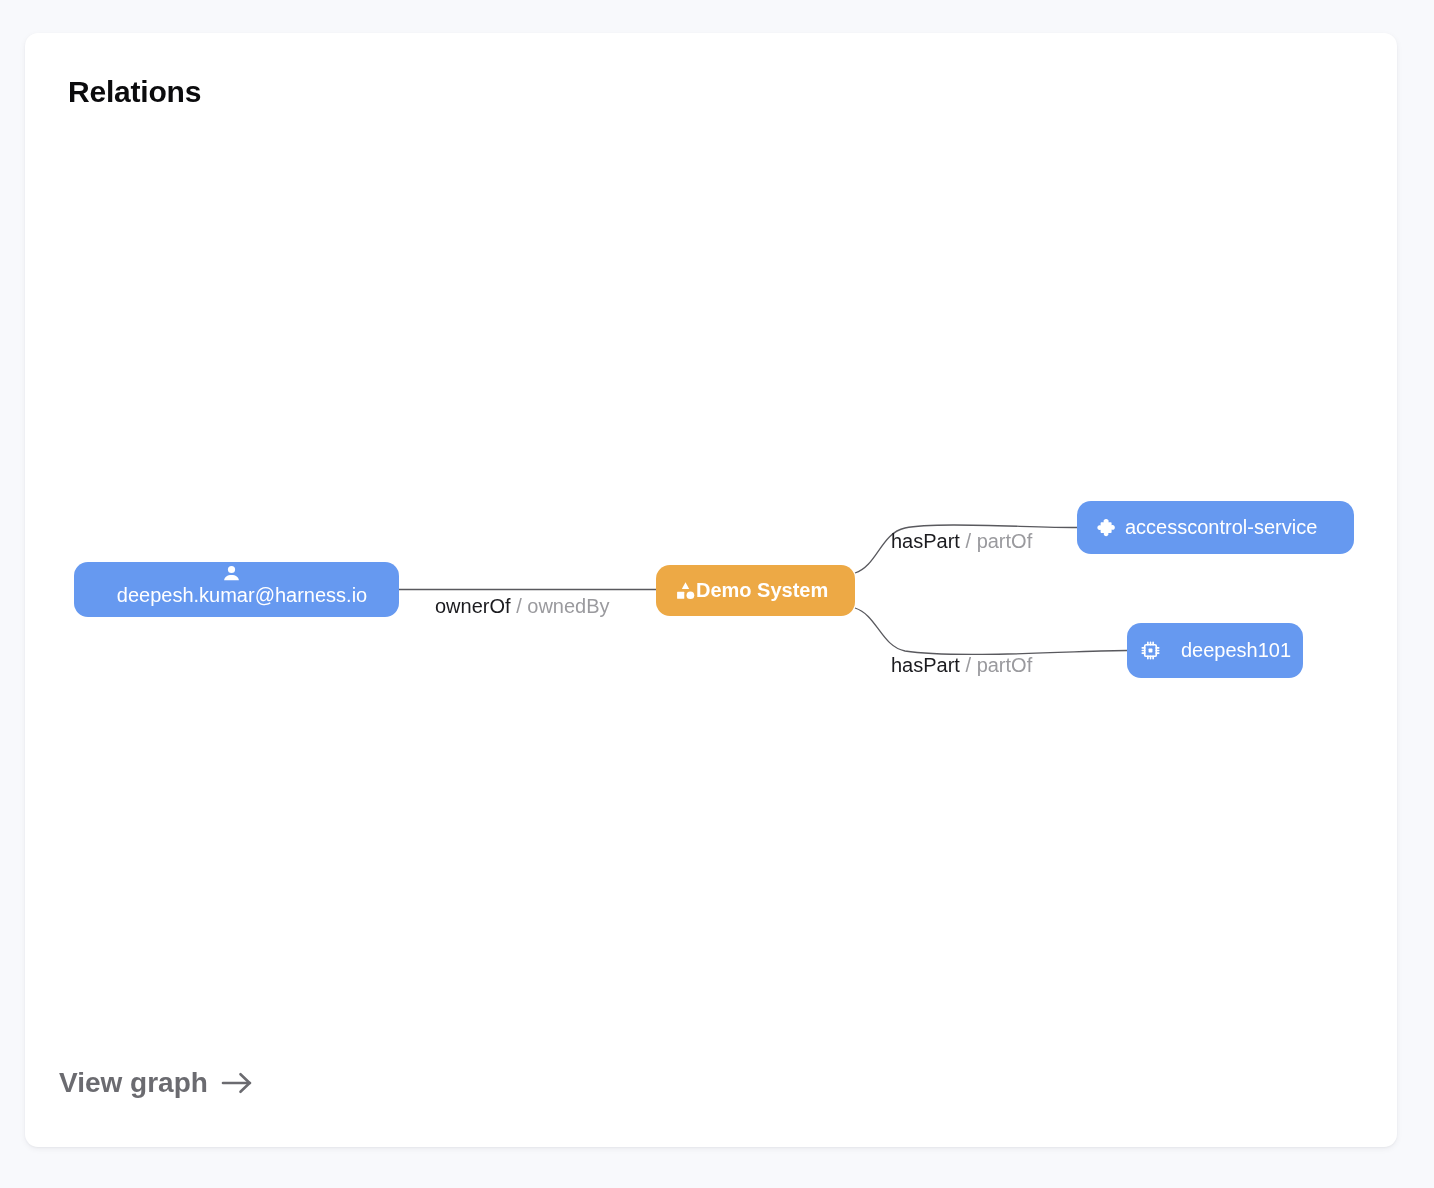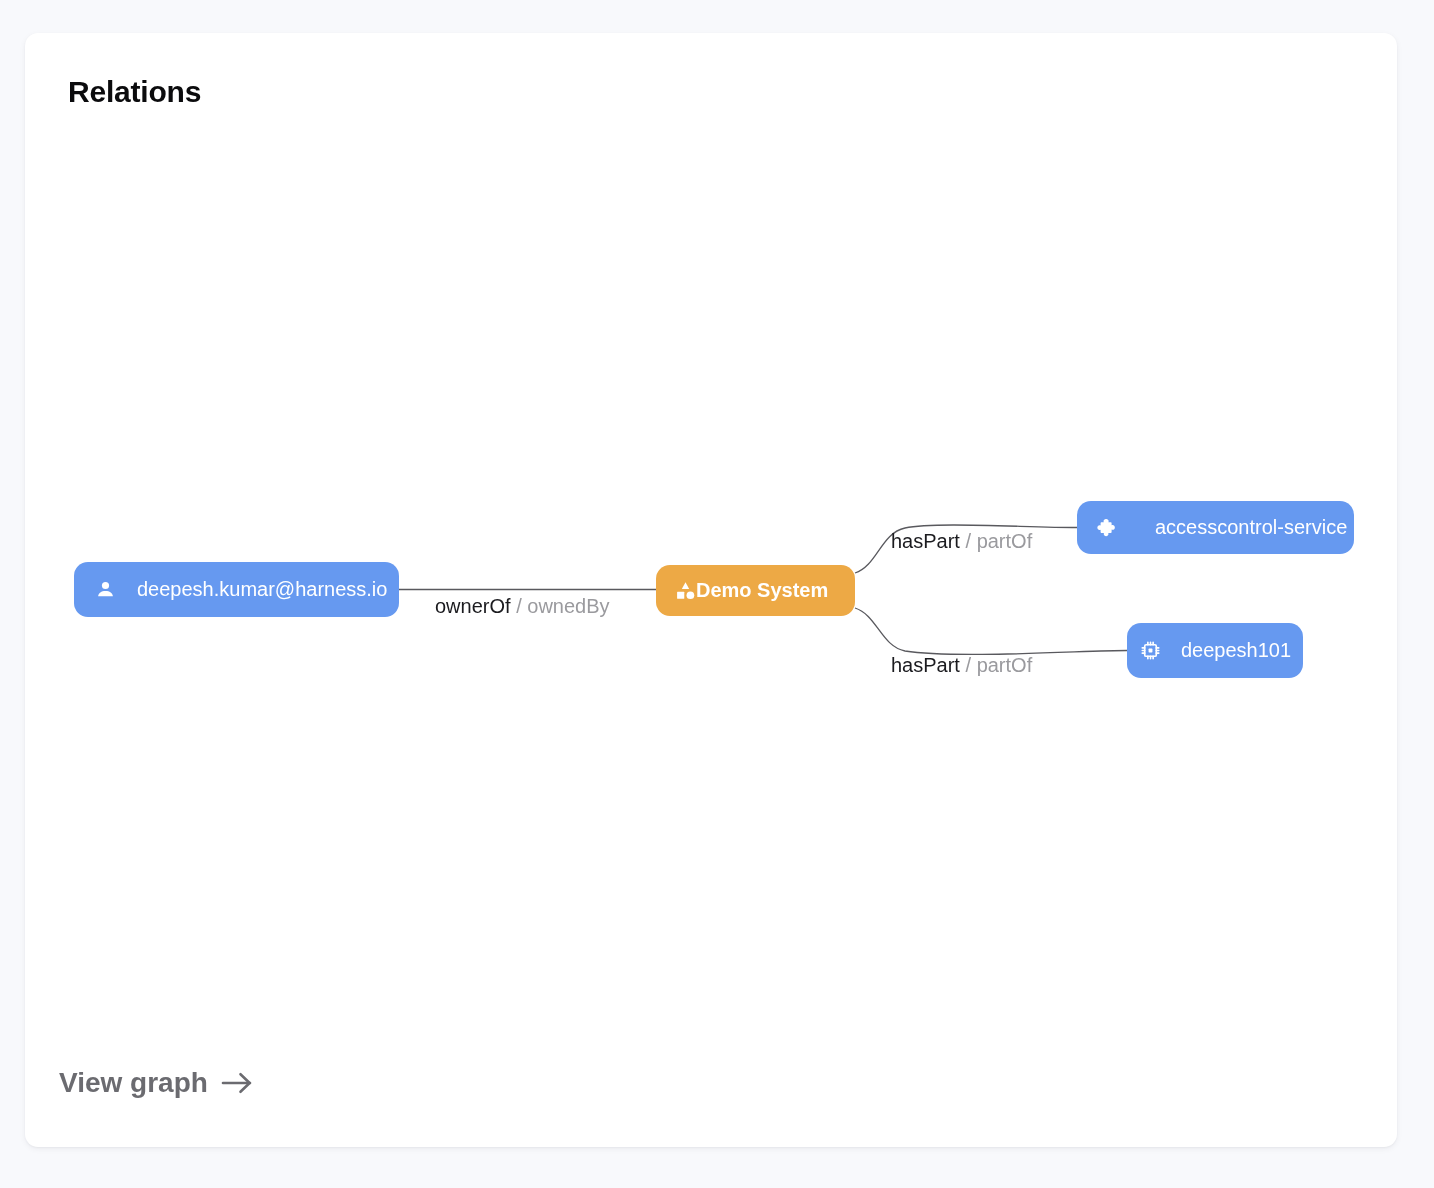--- a/index.html
+++ b/index.html
@@ -75,34 +75,35 @@
     background: #eda945;
   }
   .node.orange .node-label {
     font-weight: bold;
   }
 
   
   #node-user {
     left: 49px; top: 529px; width: 325px; height: 55px;
     padding: 0 30px 0 20px;
+    flex-direction: column;
   }
   #node-user .node-label { margin-left: 21px; }
 
   #node-system {
     left: 631px; top: 532px; width: 199px; height: 51px;
     padding: 0 16px 0 18px;
   }
   #node-system .node-label { }
 
   #node-component {
     left: 1052px; top: 468px; width: 277px; height: 53px;
     padding: 0 17px 0 19px;
   }
-  #node-component .node-label { margin-left: 37px; }
+  #node-component .node-label { margin-left: 7px; }
 
   #node-resource {
     left: 1102px; top: 590px; width: 176px; height: 55px;
     padding: 0 17px 0 12px;
   }
   #node-resource .node-label { margin-left: 20px; }
 
   .edge-label {
     position: absolute;
     font-size: 20px;

